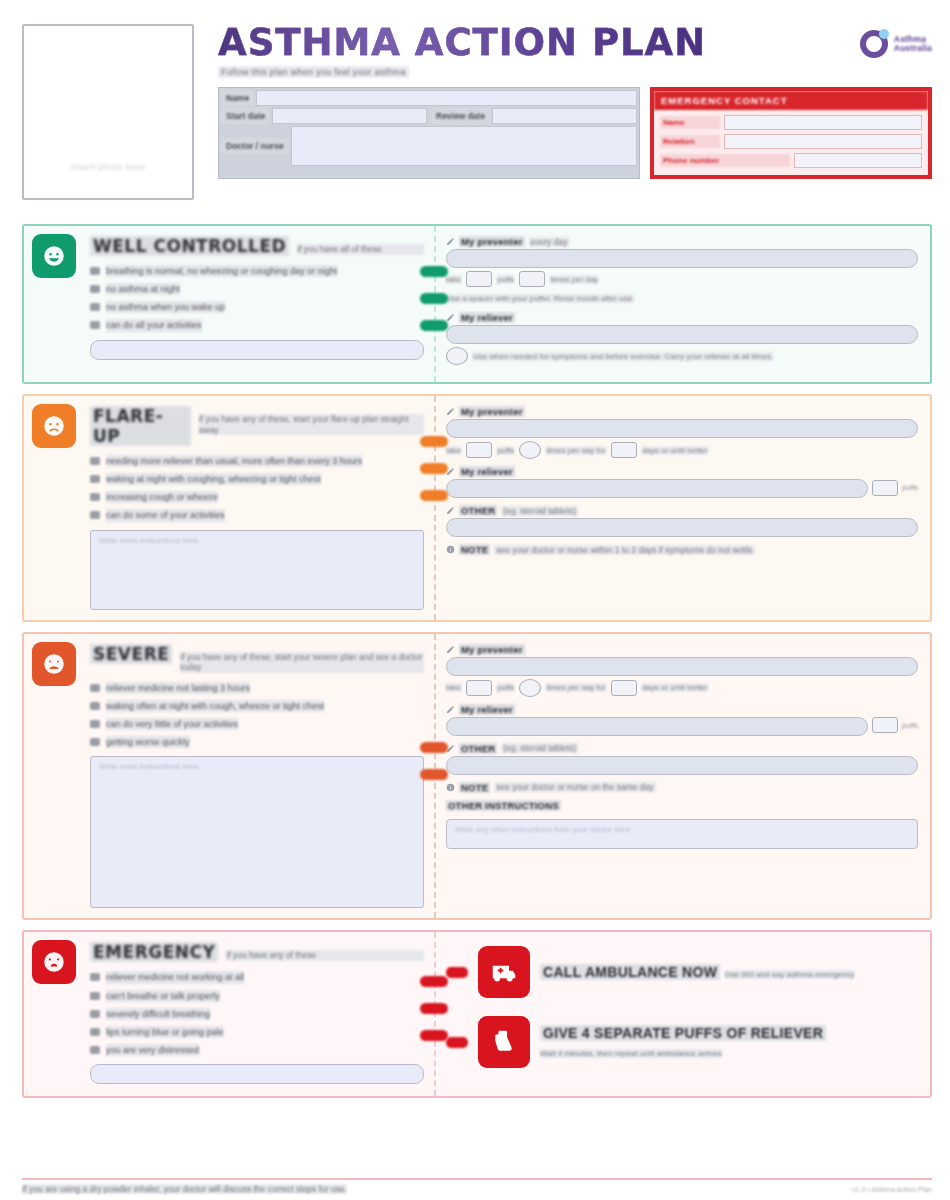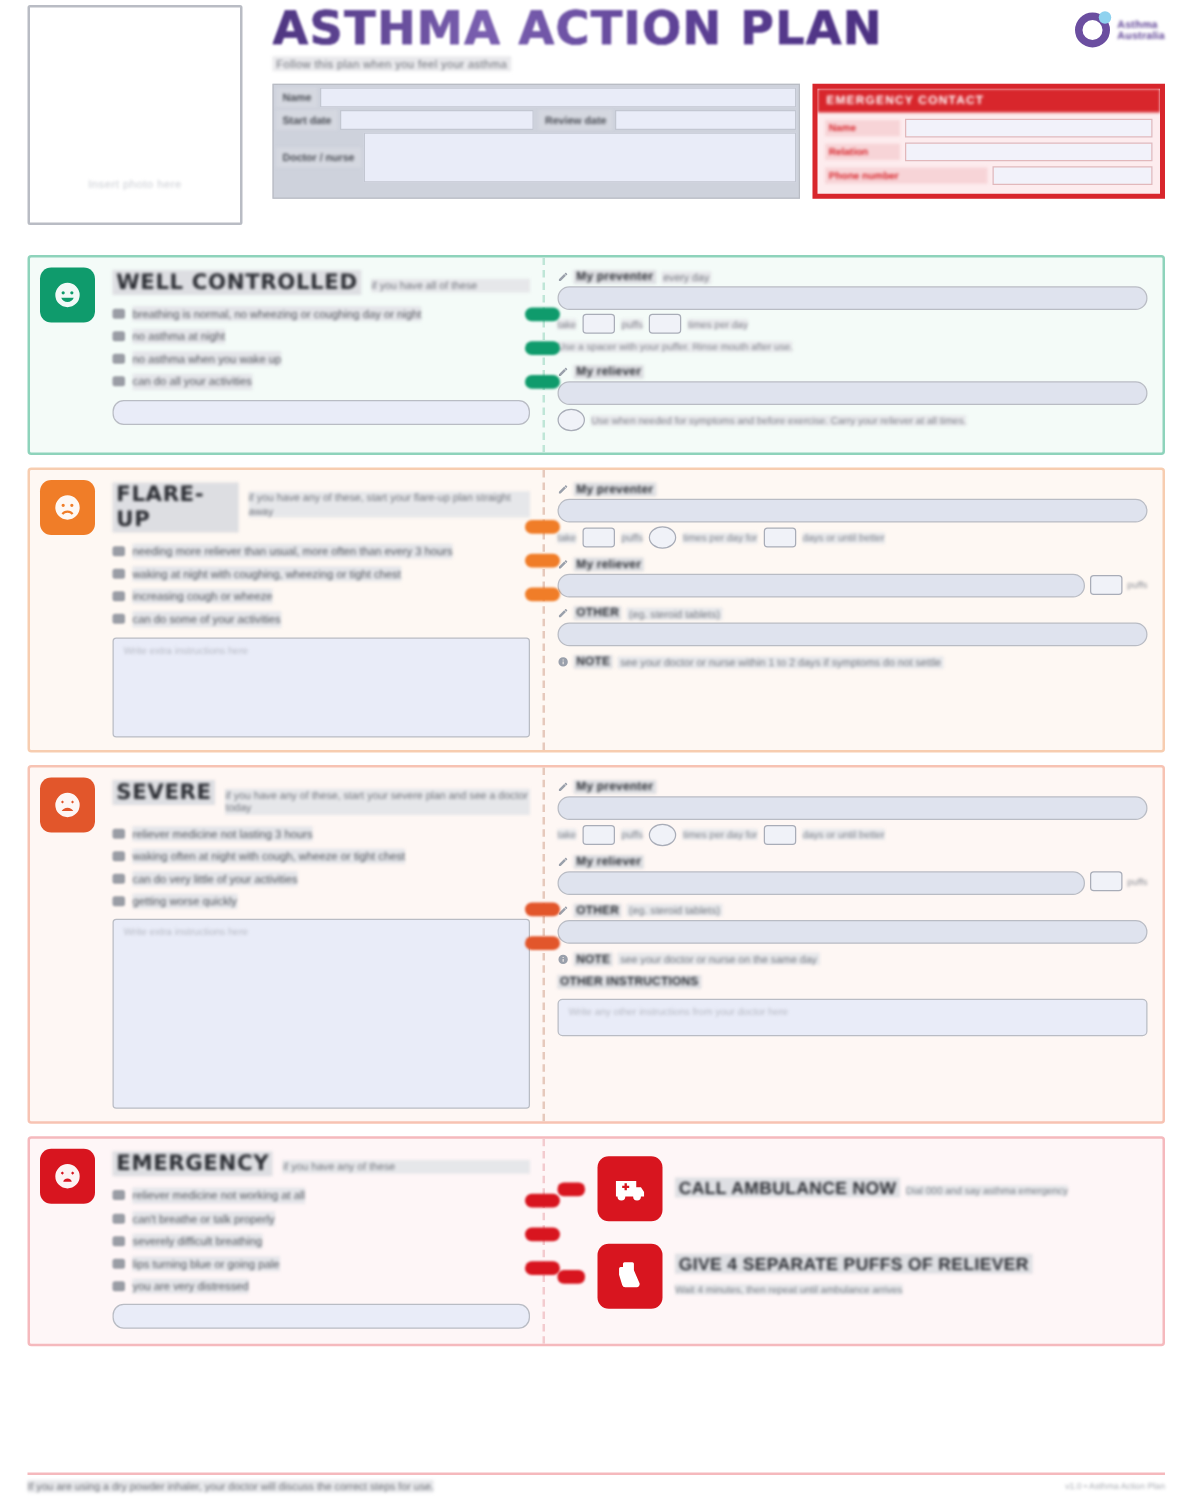--- a/index.html
+++ b/index.html
@@ -2,21 +2,21 @@
 <html><head>
 <meta charset="utf-8">
 <style>
   * { box-sizing: border-box; margin: 0; padding: 0; }
   html, body {
     width: 950px; height: 1200px;
     background: #ffffff;
     font-family: "Liberation Sans", sans-serif;
     overflow: hidden;
   }
-  .page { position: relative; width: 950px; height: 1200px; background:#fff; padding: 4px 18px 0 22px; }
+  .page { position: relative; width: 950px; height: 1200px; background:#fff; padding: 24px 18px 0 22px; }
 
   
   .header { display: flex; align-items: flex-start; gap: 10px; height: 190px; }
   .photo-box {
     width: 172px; height: 176px; border: 2px solid #b9bcc4; background:#fff;
     position: relative; flex: 0 0 auto; border-radius:2px;
   }
   .photo-box .ph-label {
     position:absolute; bottom: 26px; left:0; right:0; text-align:center;
     font-size: 9px; color:#c9ccd2; letter-spacing:.4px;

